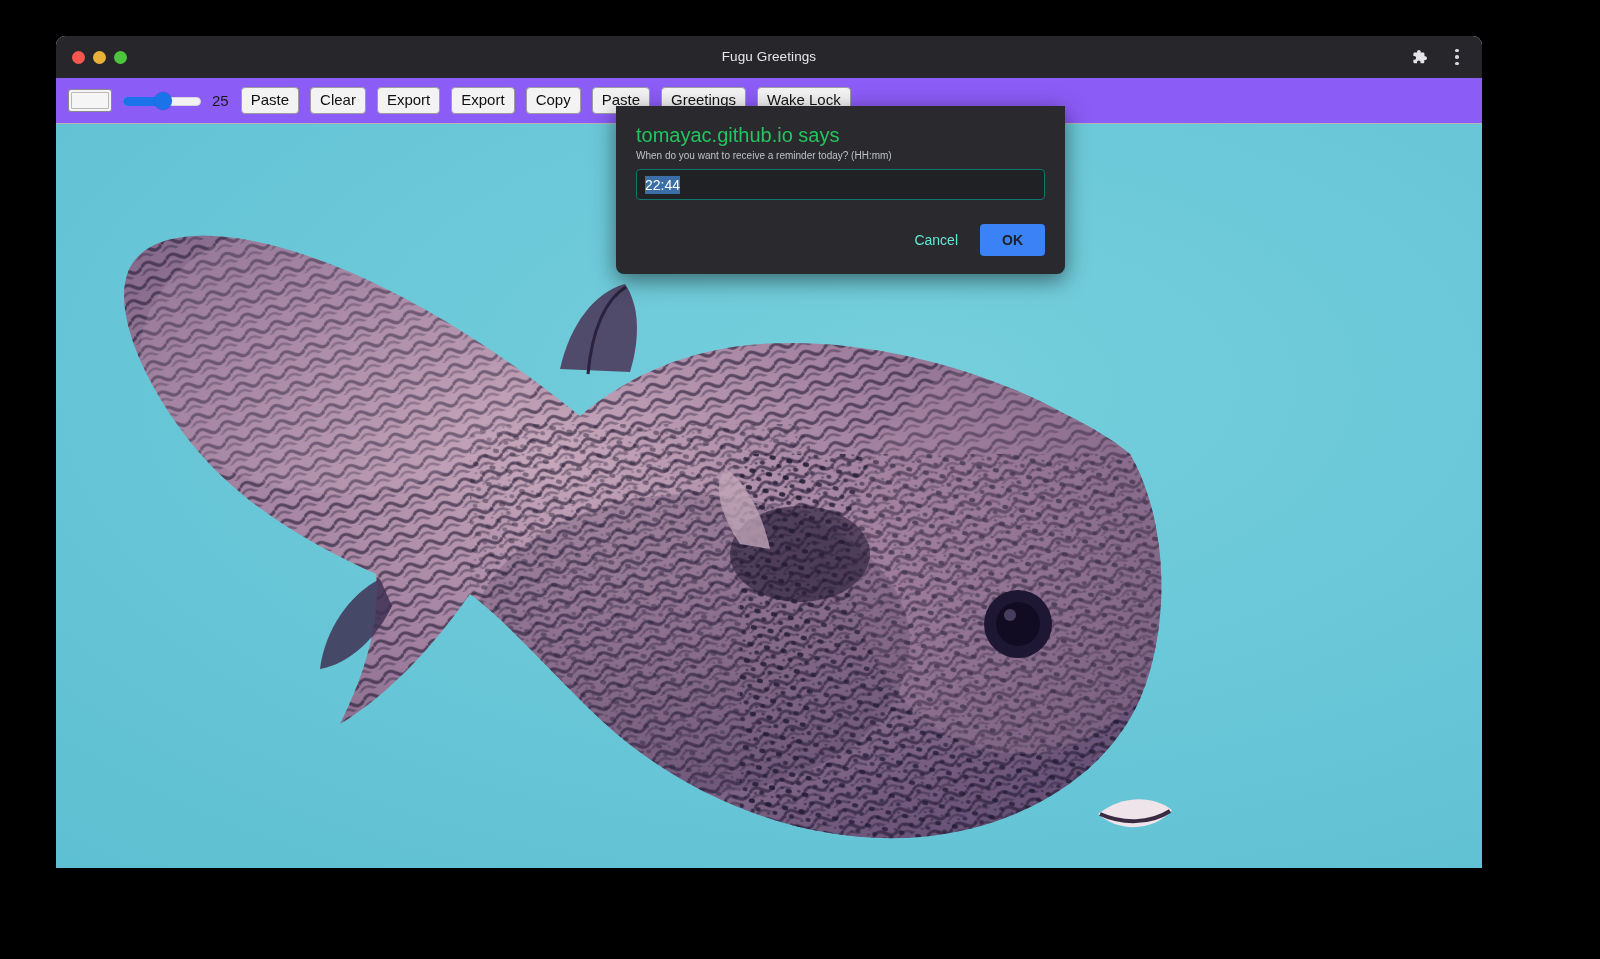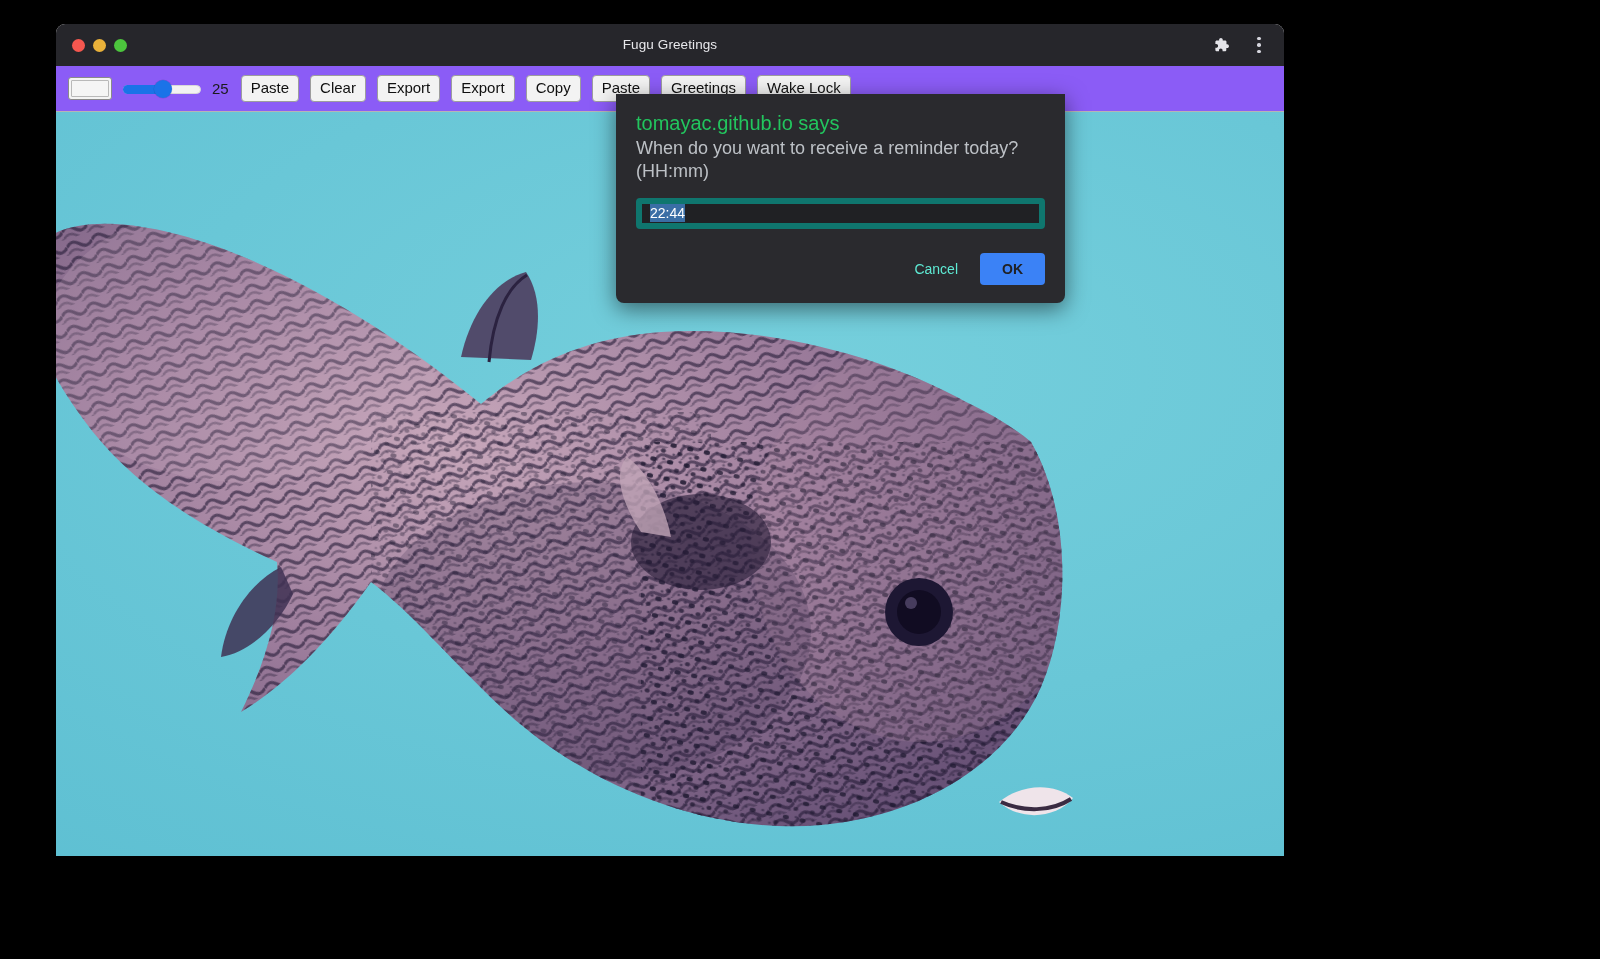--- a/index.html
+++ b/index.html
@@ -25,22 +25,22 @@
     left: 0; top: 0;
     width: 1600px; height: 959px;
     background: #000000;
     border-radius: 58px;
   }
 
   
   .browser-window {
     position: absolute;
     left: 56px;
-    top: 24px;
-    width: 1228px;
+    top: 36px;
+    width: 1426px;
     height: 832px;
     background: #ffffff;
     border-radius: 9px 9px 0 0;
     overflow: hidden;
     box-shadow: 0 10px 40px rgba(0,0,0,0.55);
   }
 
   
   .titlebar {
     position: relative;
@@ -204,29 +204,29 @@
     padding: 16px 20px 18px;
     z-index: 50;
   }
   .modal-title {
     color: #22c55e;
     font-size: 20px;
     margin: 2px 0 2px;
   }
   .modal-message {
     color: #bdc1c6;
-    font-size: 18px;
-    margin-bottom: 14px;
+    font-size: 10px;
+    margin-bottom: 7px;
     line-height: 1.3;
   }
   .modal-input {
     width: 100%;
     height: 31px;
     background: #202124;
-    border: 6px solid #0f766e;
+    border: 1px solid #0f766e;
     border-radius: 4px;
     color: #e8eaed;
     font-family: "Liberation Sans", sans-serif;
     font-size: 14px;
     padding: 0 8px;
     outline: none;
     display: flex;
     align-items: center;
   }
   .modal-input .sel {

